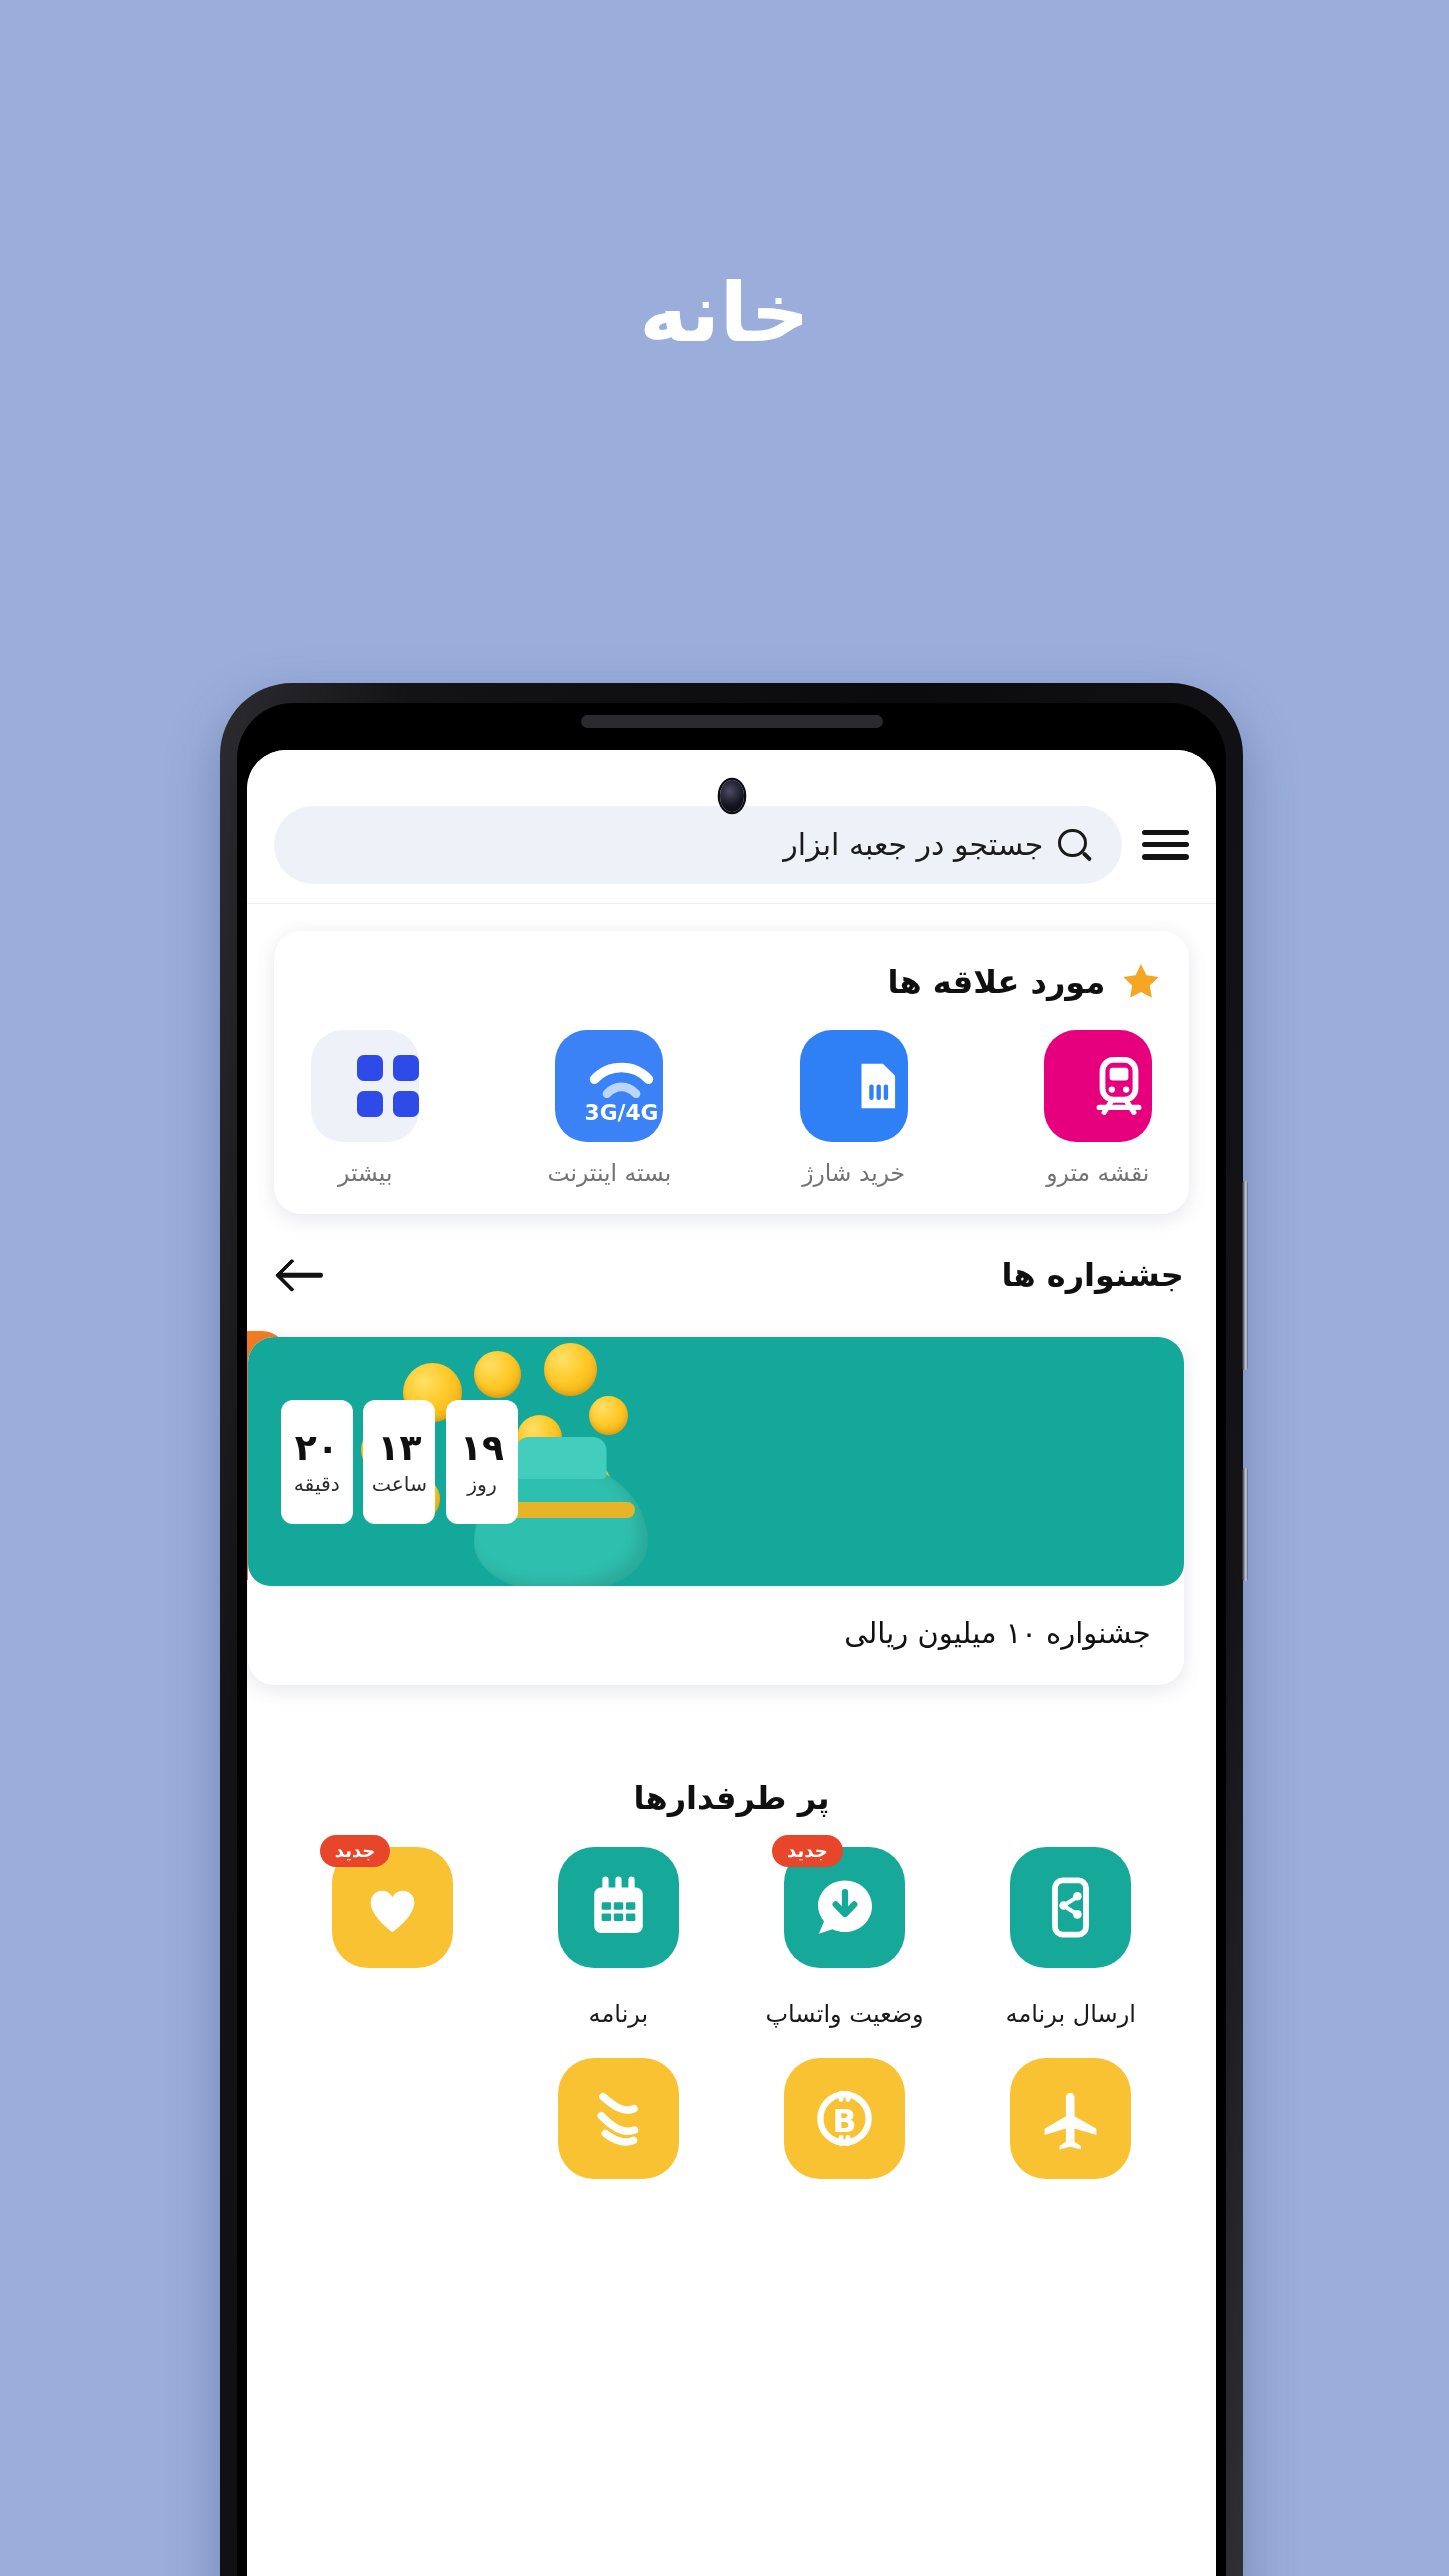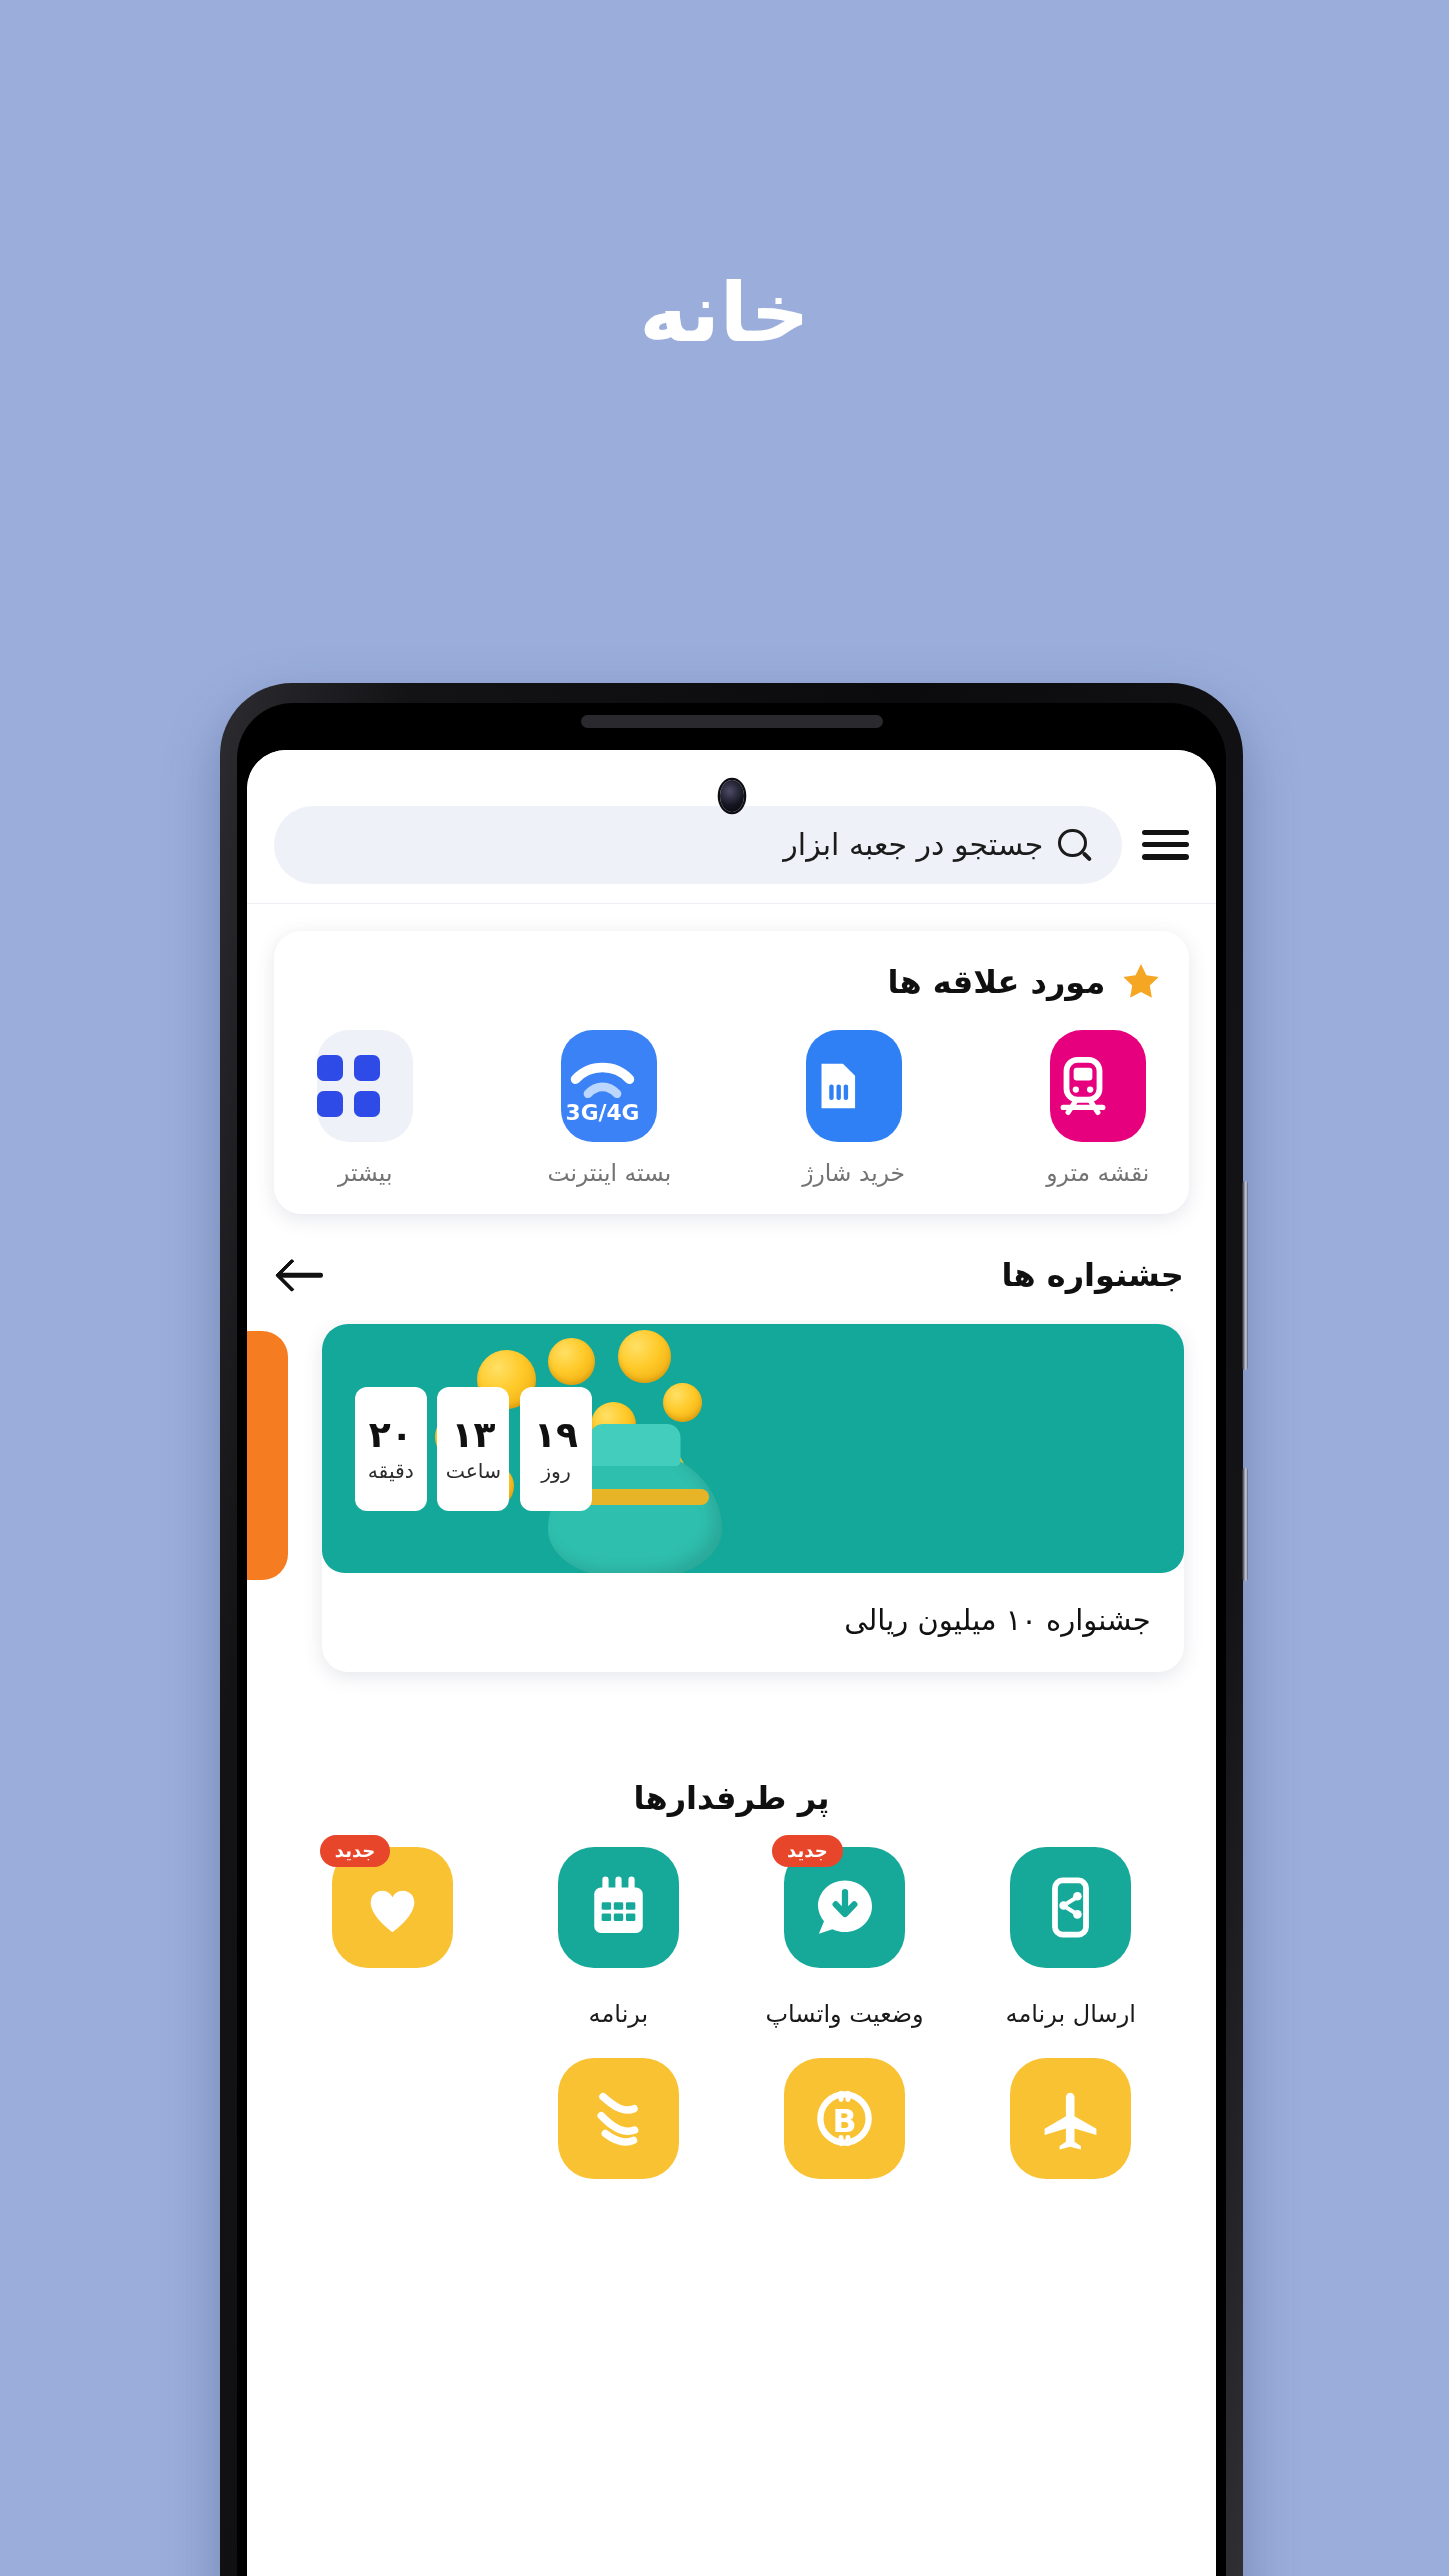--- a/index.html
+++ b/index.html
@@ -201,26 +201,26 @@
   }
   .tile {
     width: 130px;
     display: flex;
     flex-direction: column;
     align-items: center;
     gap: 16.6px;
     cursor: pointer;
   }
   .tile-icon {
-    width: 96px;
+    width: 108px;
     height: 112px;
     border-radius: 32px;
     display: flex;
     align-items: center;
-    justify-content: flex-end;
+    justify-content: flex-start;
     position: relative;
     flex: 0 0 auto;
   }
   .tile-label {
     font-size: 23.4px;
     color: #737373;
     text-align: center;
     line-height: 1.25;
     white-space: nowrap;
   }
@@ -280,22 +280,22 @@
     top: 10.6px;
     width: 68px;
     height: 249px;
     background: #F57C20;
     border-radius: 26px;
   }
 
   .fest-card {
     position: absolute;
     right: 32px;
-    top: 4px;
-    width: 862px;
+    top: 17px;
+    width: 936px;
     background: #FFFFFF;
     border-radius: 26px;
     box-shadow: 0 4.5px 19.6px rgba(60,70,110,0.13);
     overflow: hidden;
   }
 
   .fest-banner {
     position: relative;
     height: 249px;
     background: #14A89A;

